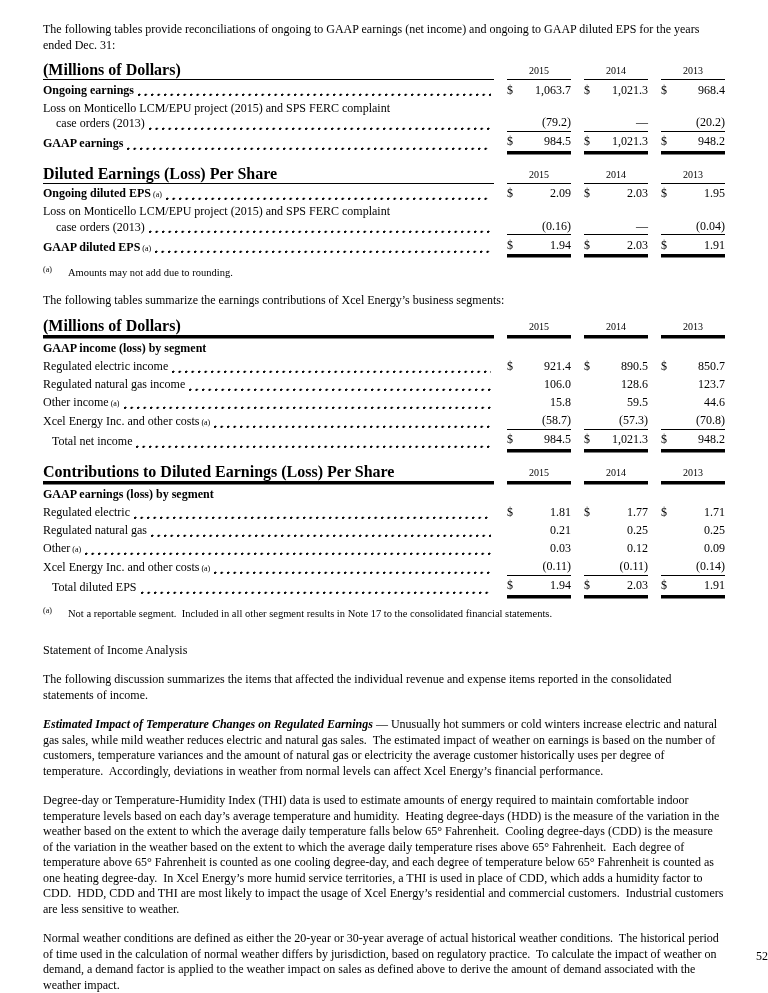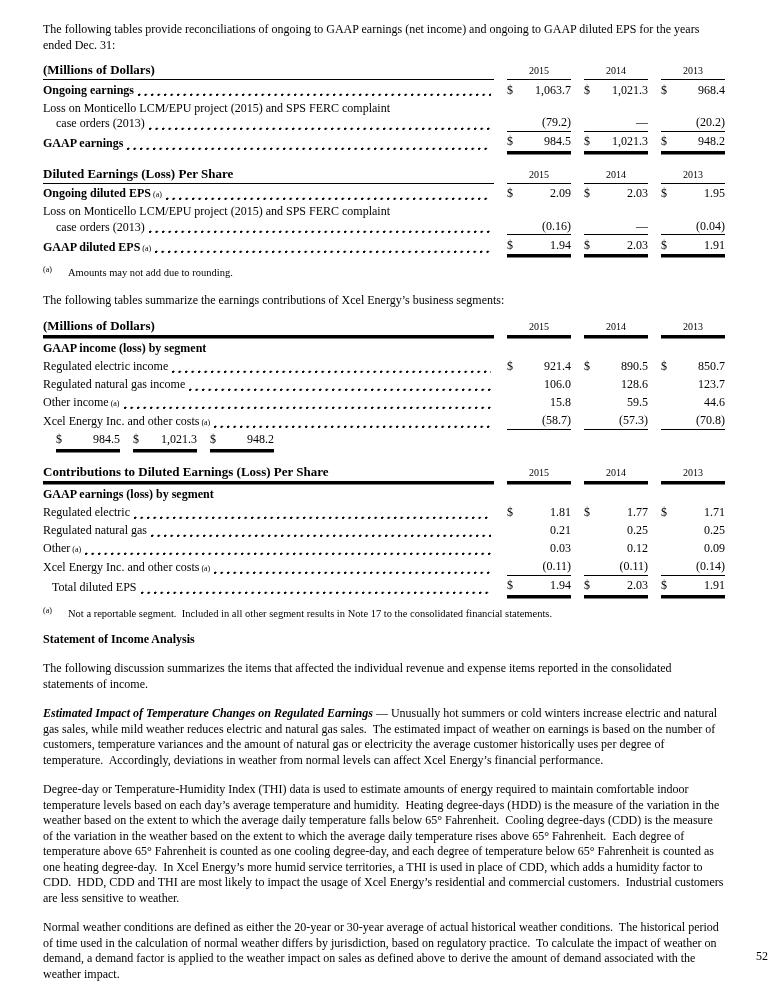--- a/index.html
+++ b/index.html
@@ -6,28 +6,28 @@
   html,body { background:#fff; }
   .page {
     width:768px; height:993px; margin:0 auto; position:relative;
     background:#fff; color:#000;
     font-family:"Liberation Serif", serif;
     font-size:12px; line-height:15.5px;
     padding:22px 43px 16px 43px;
   }
   p.body-text { white-space:pre-wrap; margin-top:14px; }
   p.first { margin-top:0; }
-  .heading { font-weight:bold; margin-top:12px; }
+  .heading { font-weight:normal; margin-top:23px; }
   .lead { font-weight:bold; font-style:italic; }
 
   
   .tbl { width:100%; margin-top:11px; }
   .thead { display:flex; align-items:flex-end; }
   .thead .cap {
-    flex:1; font-size:13px; line-height:12px; font-weight:bold;
+    flex:1; font-size:16px; line-height:12px; font-weight:bold;
     border-bottom:1.4px solid #000; padding-bottom:3px; align-self:flex-end;
   }
   .thead .yr {
     width:64px; margin-left:13px; font-size:10px; line-height:12px; font-weight:normal;
     text-align:center; border-bottom:1.4px solid #000; padding-bottom:2px;
   }
   .tbl.dbl .thead .cap, .tbl.dbl .thead .yr {
     box-shadow:0 2.5px 0 0 #000;
   }
   .tbl.dbl .thead { margin-bottom:3px; }
@@ -269,20 +269,24 @@
           <span class="val">(58.7)</span>
         </div>
       <div class="num">
           <span class="val">(57.3)</span>
         </div>
       <div class="num">
           <span class="val">(70.8)</span>
         </div>
     </div>
     <div class="trow uu">
+      <div class="lbl indent">
+          <span>Total net income</span>
+          <span class="leader"></span>
+        </div>
       <div class="num">
           <span class="cur">$</span>
           <span class="val">984.5</span>
         </div>
       <div class="num">
           <span class="cur">$</span>
           <span class="val">1,021.3</span>
         </div>
       <div class="num">
           <span class="cur">$</span>

